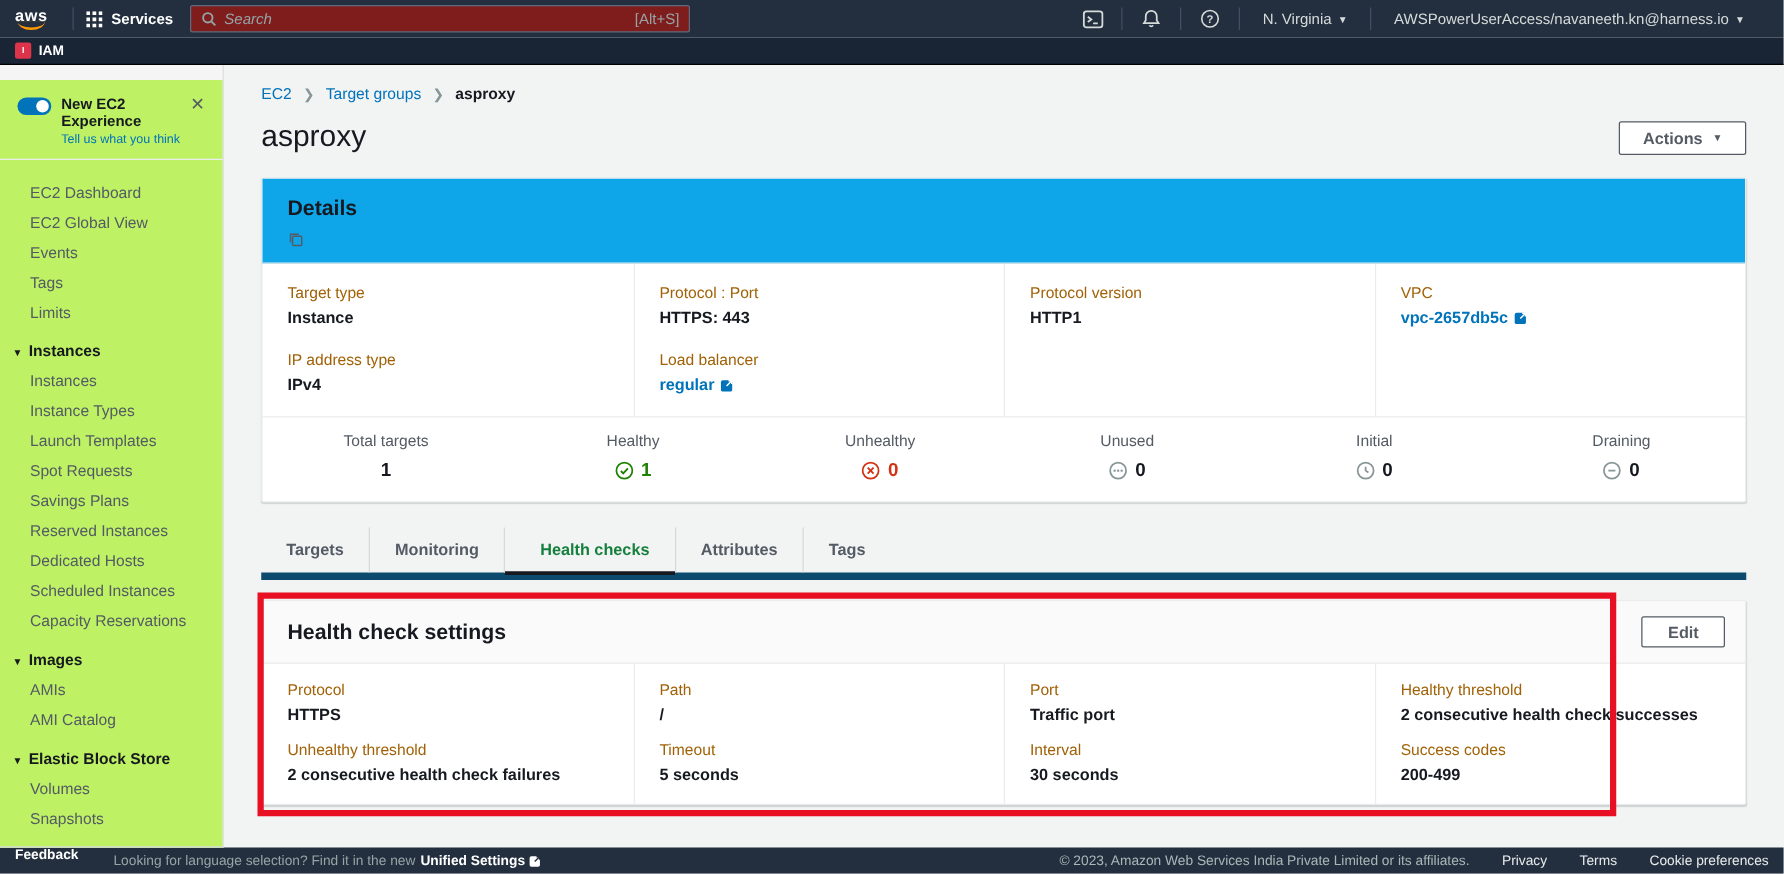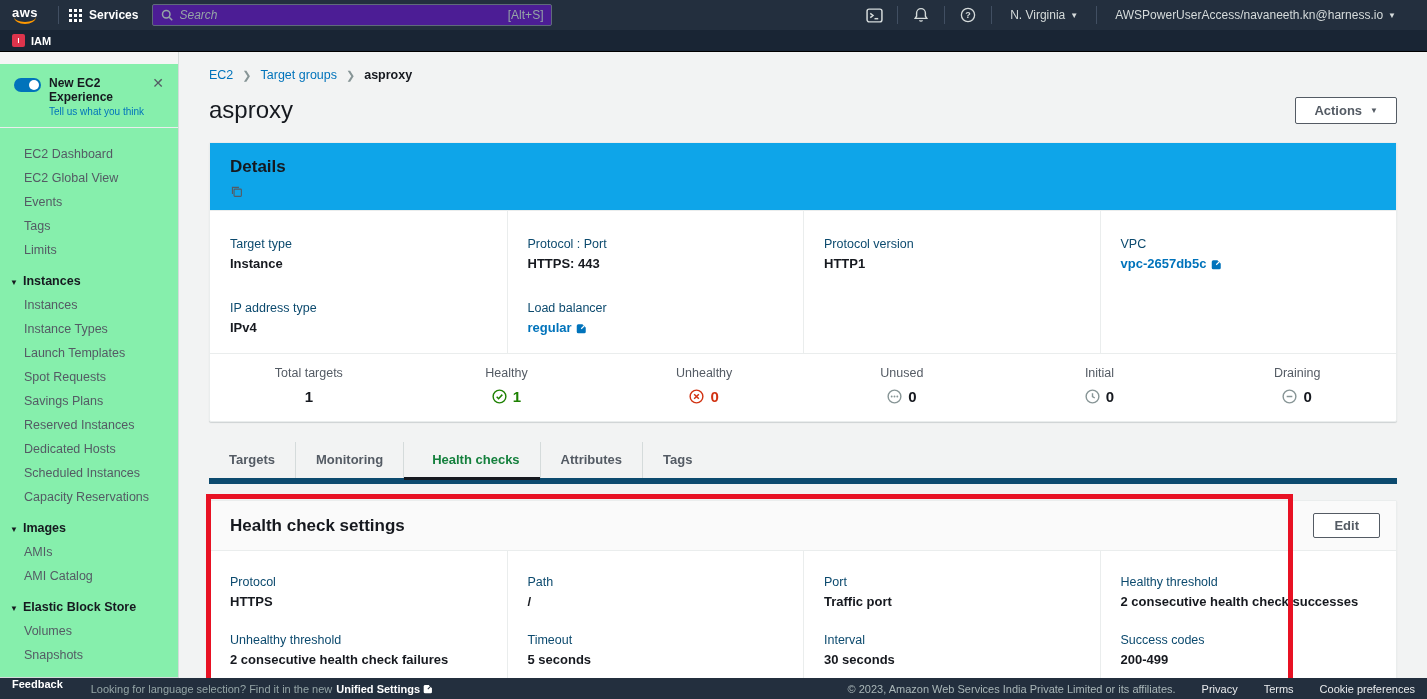--- a/index.html
+++ b/index.html
@@ -6,39 +6,39 @@
   html,body { width:1427px; height:699px; overflow:hidden; }
   body { font-family:"Liberation Sans","DejaVu Sans",sans-serif; background:#f2f3f3; color:#16191f; font-size:13px; }
 
   
   .topnav { height:30px; background:#232f3e; display:flex; align-items:center; padding:0 23px 0 12px; color:#d5dbdb; }
   .awslogo { display:flex; flex-direction:column; align-items:center; margin-right:10px; cursor:pointer; }
   .awslogo .t { color:#fff; font-weight:700; font-size:13px; letter-spacing:.5px; line-height:12px; }
   .awslogo .smile { width:22px; height:7px; border-bottom:2px solid #ff9900; border-radius:0 0 50% 50%/0 0 100% 100%; margin-top:-2px; }
   .vsep { width:1px; height:18px; background:#414f62; margin:0 10px; }
   .services { display:flex; align-items:center; gap:7px; color:#fff; font-size:12px; font-weight:700; cursor:pointer; }
-  .searchwrap { margin-left:14px; width:400px; height:22px; background:#4c1d95; border:1px solid #5f6b7a; border-radius:2px; display:flex; align-items:center; padding:0 8px; gap:6px; }
+  .searchwrap { margin-left:14px; width:400px; height:22px; background:#7f1d1d; border:1px solid #5f6b7a; border-radius:2px; display:flex; align-items:center; padding:0 8px; gap:6px; }
   .searchwrap input { flex:1; background:transparent; border:none; outline:none; color:#d5dbdb; font-size:12px; font-style:italic; }
   .searchwrap input::placeholder { color:#95a5a6; font-style:italic; }
   .shortcut { color:#95a5a6; font-size:12px; }
   .topnav .right { margin-left:auto; display:flex; align-items:center; }
   .topicon { width:26px; display:flex; justify-content:center; cursor:pointer; color:#d5dbdb; }
   .regionbtn,.accountbtn { font-size:12px; color:#d5dbdb; display:flex; align-items:center; gap:5px; cursor:pointer; padding:0 8px; white-space:nowrap; }
   .caret { font-size:8px; color:#d5dbdb; }
 
   
   .appbar { height:22px; background:#192534; display:flex; align-items:center; padding:0 12px; border-bottom:1px solid #000; }
   .iamtab { display:flex; align-items:center; gap:6px; color:#fff; font-size:11px; font-weight:700; cursor:pointer; }
   .iamicon { width:13px; height:13px; background:#dd344c; border-radius:2px; display:flex; align-items:center; justify-content:center; color:#fff; font-size:7px; font-weight:700; }
 
   
   .bodyrow { display:flex; height:626px; }
   .sidebar { width:179px; background:#f5f5f5; border-right:1px solid #d5dbdb; flex:none; display:flex; flex-direction:column; }
   .side-spacer { height:50px; background:#f5f5f5; }
-  .side-inner { background:#86efac; border-bottom:1px solid #d5dbdb; flex:none; }
+  .side-inner { background:#bef264; border-bottom:1px solid #d5dbdb; flex:none; }
   .exp-panel { display:flex; align-items:flex-start; padding:12px 12px 10px 14px; border-bottom:1px solid #eaeded; }
   .toggle { width:27px; height:14px; background:#0073bb; border-radius:8px; position:relative; flex:none; margin-top:2px; cursor:pointer; }
   .toggle .knob { position:absolute; right:2px; top:2px; width:10px; height:10px; border-radius:50%; background:#fff; }
   .exp-text { margin-left:8px; flex:1; }
   .exp-title { font-size:12px; font-weight:700; color:#16191f; }
   .exp-sub { font-size:10px; color:#0073bb; margin-top:2px; cursor:pointer; }
   .exp-close { color:#545b64; font-size:14px; cursor:pointer; padding:0 2px; line-height:14px; }
   .nav { padding:14px 0 10px; }
   .nav .item { padding:5px 10px 5px 24px; font-size:12.5px; color:#545b64; cursor:pointer; white-space:nowrap; }
   .nav .ghead { padding:12px 10px 5px 10px; font-size:12.5px; font-weight:700; color:#16191f; cursor:pointer; white-space:nowrap; }
@@ -60,21 +60,21 @@
   .card { background:#fff; border:1px solid #eaeded; border-radius:2px; box-shadow:0 1px 1px 0 rgba(0,28,36,.15); }
   .details-card { margin-top:18px; }
   .card-head { padding:14px 20px 12px; border-bottom:1px solid #eaeded; background:#0ea5e9; }
   .card-title { font-size:17px; font-weight:700; color:#16191f; }
   .arnrow { display:flex; align-items:center; gap:6px; margin-top:8px; font-size:12px; color:#16191f; }
   .copyic { color:#545b64; cursor:pointer; display:flex; }
 
   .fieldgrid { display:grid; grid-template-columns:repeat(4,1fr); }
   .fcol { padding:16px 20px 18px; display:flex; flex-direction:column; gap:20px; border-left:1px solid #eaeded; }
   .fcol:first-child { border-left:none; }
-  .flabel { font-size:12.5px; color:#0c4a6e; margin-bottom:5px;margin-top:10px; }
+  .flabel { font-size:12.5px; color:#a16207; margin-bottom:5px; }
   .fvalue { font-size:13px; font-weight:700; color:#16191f; }
   .fvalue a { color:#0073bb; text-decoration:none; font-weight:700; display:inline-flex; align-items:center; gap:4px; cursor:pointer; }
 
   .summary { display:grid; grid-template-columns:repeat(6,1fr); border-top:1px solid #eaeded; padding:12px 0 16px; }
   .scell { display:flex; flex-direction:column; align-items:center; gap:8px; }
   .slabel { font-size:12.5px; color:#545b64; }
   .sval { font-size:15px; font-weight:700; display:flex; align-items:center; gap:6px; color:#16191f; }
   .sval.green { color:#1d8102; } .sval.red { color:#d13212; }
   .sico { display:flex; }
   .sico.gray { color:#879596; }

